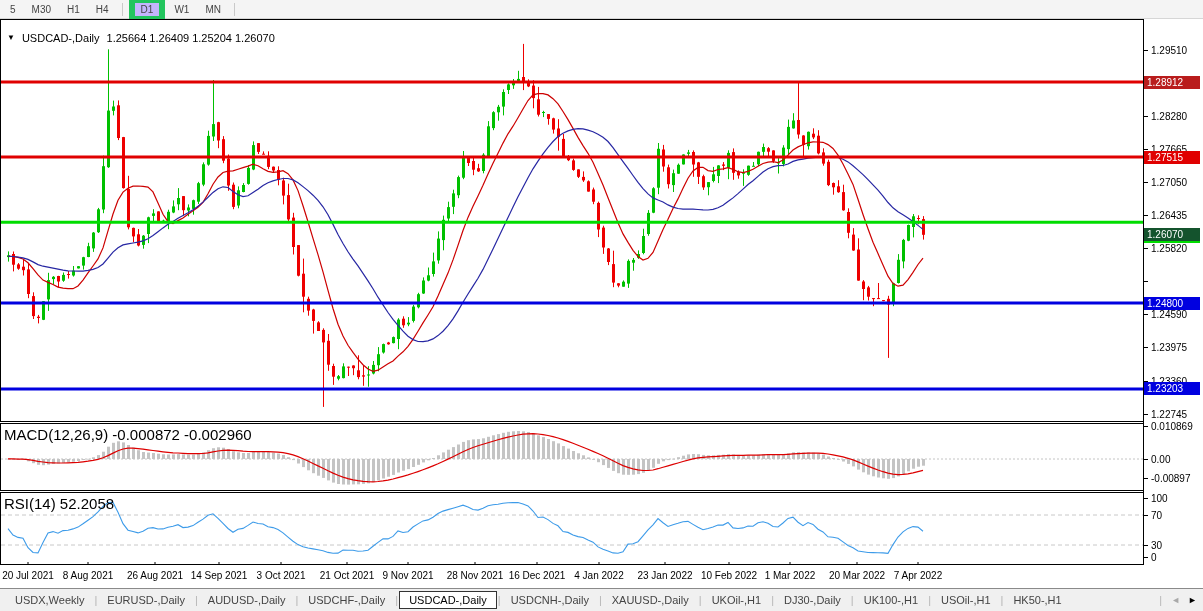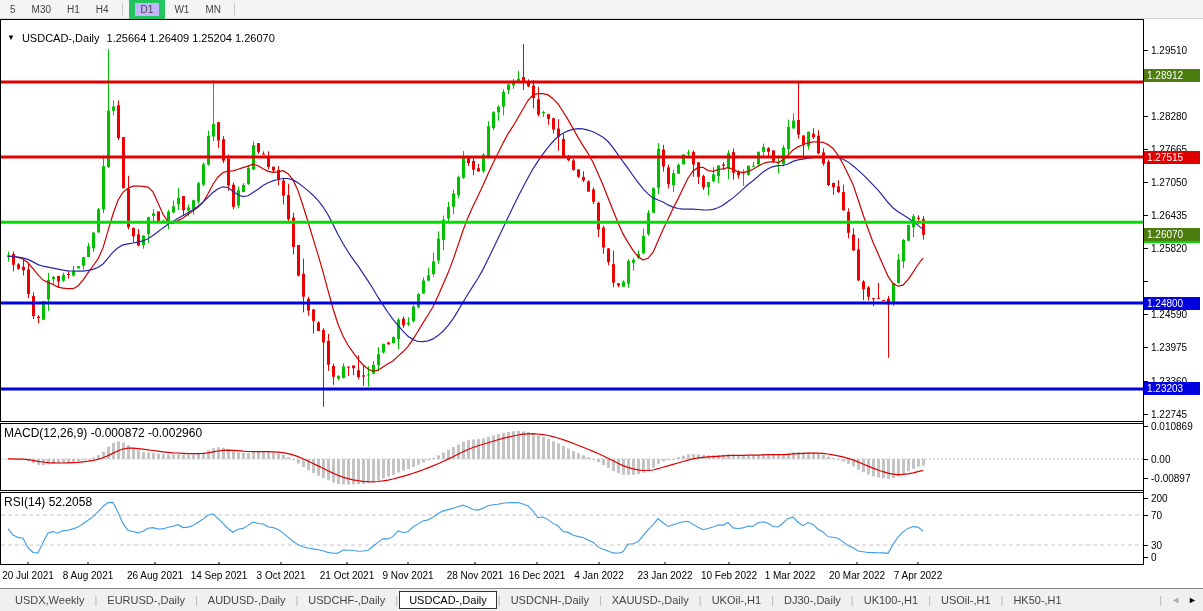--- a/index.html
+++ b/index.html
@@ -20,21 +20,21 @@
   .chart-area { position:absolute; left:0; top:19px; width:1203px; height:569px; background:#fff; }
   .chart-area svg { position:absolute; left:0; display:block; }
   #main-svg { top:0; }
   #macd-svg { top:404px; }
   #rsi-svg  { top:473px; }
 
   .chart-title { position:absolute; left:7px; top:13px; font-size:11px; color:#000;
     display:flex; gap:7px; align-items:center; white-space:nowrap; }
   .chart-title .arr { font-size:8px; position:relative; top:-1px; }
 
-  .panel-label { position:absolute; left:4px; font-size:12px; color:#000; white-space:nowrap; }
+  .panel-label { position:absolute; left:4px; font-size:15px; color:#000; white-space:nowrap; }
   .macd-label { top:407px; }
   .rsi-label  { top:476px; }
 
   
   #date-axis { position:absolute; left:0; top:546px; width:1143px; height:23px; background:#fff; }
   .date-label { position:absolute; top:5px; transform:translateX(-50%); font-size:10px; color:#000; white-space:nowrap; }
 
   
   #price-axis { position:absolute; left:1144px; top:0; width:59px; height:569px; background:#fff; }
   .axis-vline { position:absolute; left:1143px; top:0; width:1px; height:546px; background:#000; }
@@ -712,34 +712,34 @@
         <div class="tick-dash" style="top: 262px;"></div>
         <div class="tick-label" style="top: 262px; margin-top: 20px;">1.25205</div>
         <div class="tick-dash" style="top: 295px;"></div>
         <div class="tick-label" style="top: 295px;">1.24590</div>
         <div class="tick-dash" style="top: 328px;"></div>
         <div class="tick-label" style="top: 328px;">1.23975</div>
         <div class="tick-dash" style="top: 362px;"></div>
         <div class="tick-label" style="top: 362px;">1.23360</div>
         <div class="tick-dash" style="top: 395px;"></div>
         <div class="tick-label" style="top: 395px;">1.22745</div>
-        <div class="price-badge" style="top: 50px; background: #4d7c0f; color: rgb(255, 255, 255);">1.28912</div>
+        <div class="price-badge" style="top: 57px; background: #b91c1c; color: rgb(255, 255, 255);">1.28912</div>
         <div class="price-badge" style="top: 132px; background: rgb(224, 0, 0); color: rgb(255, 255, 255);">1.27515</div>
         <div class="price-badge" style="top: 197px; background: rgb(0, 221, 0); color: rgb(0, 0, 0); margin-top: 14px;">1.26303</div>
         <div class="price-badge" style="top: 278px; background: rgb(0, 0, 224); color: rgb(255, 255, 255);">1.24800</div>
         <div class="price-badge" style="top: 363px; background: rgb(0, 0, 224); color: rgb(255, 255, 255);">1.23203</div>
-        <div class="price-badge" style="top: 209px; background: #4d7c0f; color: rgb(255, 255, 255);">1.26070</div>
+        <div class="price-badge" style="top: 209px; background: #14532d; color: rgb(255, 255, 255);">1.26070</div>
         <div class="tick-dash" style="top: 407px;"></div>
         <div class="tick-label" style="top: 407px;">0.010869</div>
         <div class="tick-dash" style="top: 440px;"></div>
         <div class="tick-label" style="top: 440px;">0.00</div>
         <div class="tick-dash" style="top: 459px;"></div>
         <div class="tick-label" style="top: 459px;">-0.00897</div>
         <div class="tick-dash" style="top: 479px;"></div>
-        <div class="tick-label" style="top: 479px;">200</div>
+        <div class="tick-label" style="top: 479px;">100</div>
         <div class="tick-dash" style="top: 496px;"></div>
         <div class="tick-label" style="top: 496px;">70</div>
         <div class="tick-dash" style="top: 526px;"></div>
         <div class="tick-label" style="top: 526px;">30</div>
         <div class="tick-dash" style="top: 538px;"></div>
         <div class="tick-label" style="top: 538px;">0</div>
       </div>
     <div class="axis-vline"></div>
   </div>
 

